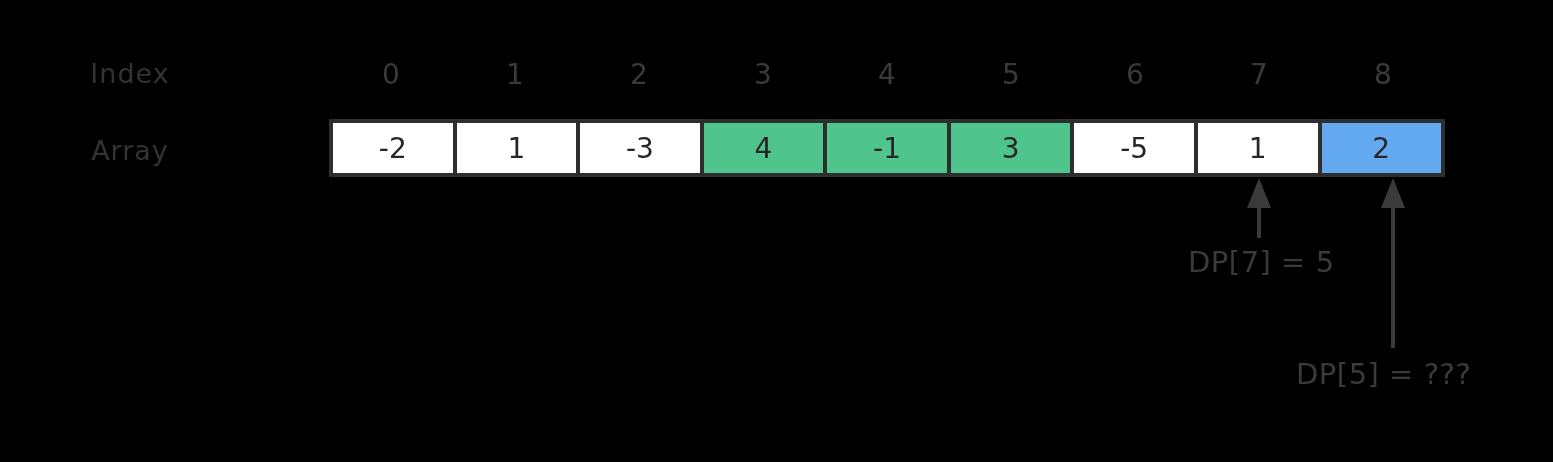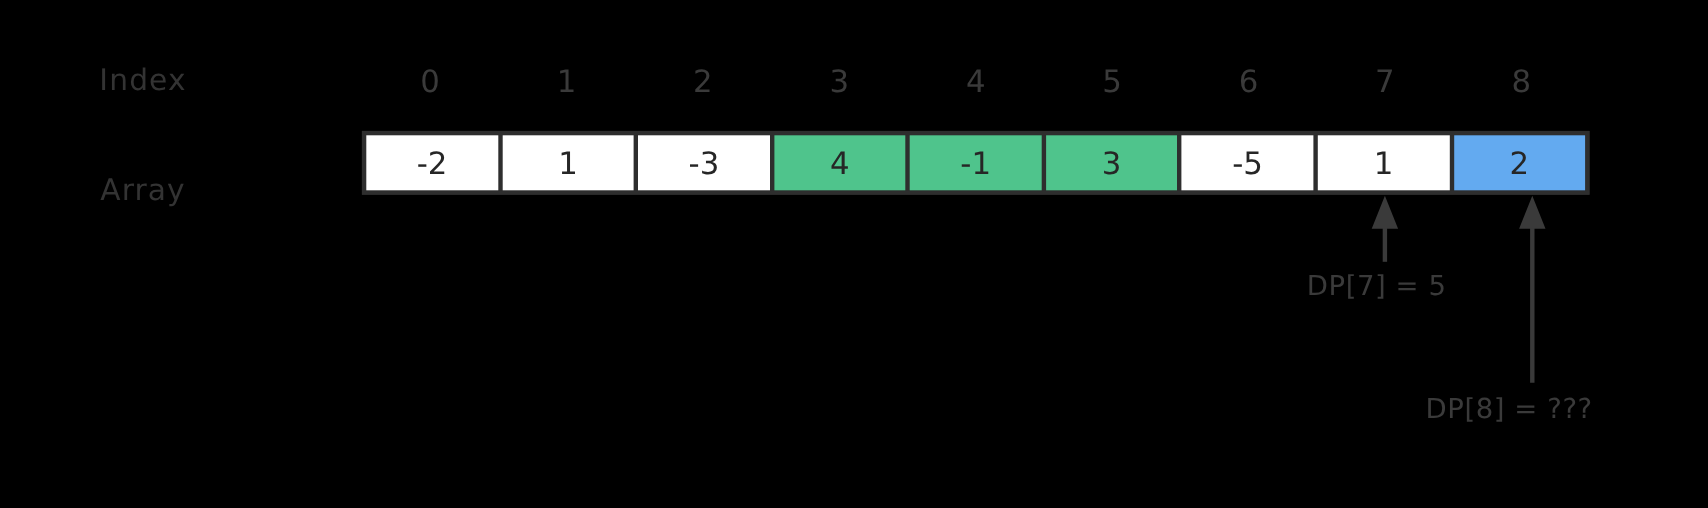--- a/index.html
+++ b/index.html
@@ -21,21 +21,21 @@
     color: #333333;
     font-size: 27px;
     font-family: "DejaVu Sans", sans-serif;
     letter-spacing: 1px;
     white-space: nowrap;
     text-align: center;
     width: 200px;
     left: 30px;
   }
   #label-index { top: 58px; }
-  #label-array { top: 135px; margin-top: 23px; }
+  #label-array { top: 135px; }
 
   
   #index-strip {
     position: absolute;
     left: 329px;
     top: 56px;
     width: 1116px;
     height: 38px;
     display: flex;
   }
@@ -80,21 +80,21 @@
   .annotation {
     position: absolute;
   }
   .arrow-svg {
     position: absolute;
     overflow: visible;
   }
   .annotation-caption {
     position: absolute;
     color: #3a3a3a;
-    font-size: 25px;
+    font-size: 29px;
     font-family: "DejaVu Sans", sans-serif;
     white-space: nowrap;
     letter-spacing: 0.5px;
   }
 
   #annot-dp7 { left: 0; top: 0; }
   #annot-dp7 .arrow-svg { left: 1241px; top: 178px; }
   #annot-dp7 .annotation-caption { left: 1188px; top: 245px; }
 
   #annot-dp8 { left: 0; top: 0; }
@@ -138,14 +138,14 @@
     <polygon points="18,0 30,30 6,30" fill="#3a3a3a"></polygon>
   </svg>
   <div class="annotation-caption">DP[7] = 5</div>
 </div>
 
 <div id="annot-dp8" class="annotation">
   <svg class="arrow-svg" width="36" height="172" viewBox="0 0 36 172">
     <line x1="18" y1="170" x2="18" y2="22" stroke="#3a3a3a" stroke-width="4"></line>
     <polygon points="18,0 30,30 6,30" fill="#3a3a3a"></polygon>
   </svg>
-  <div class="annotation-caption">DP[8] = ???</div>
+  <div class="annotation-caption">DP[5] = ???</div>
 </div>
 
 </body></html>

